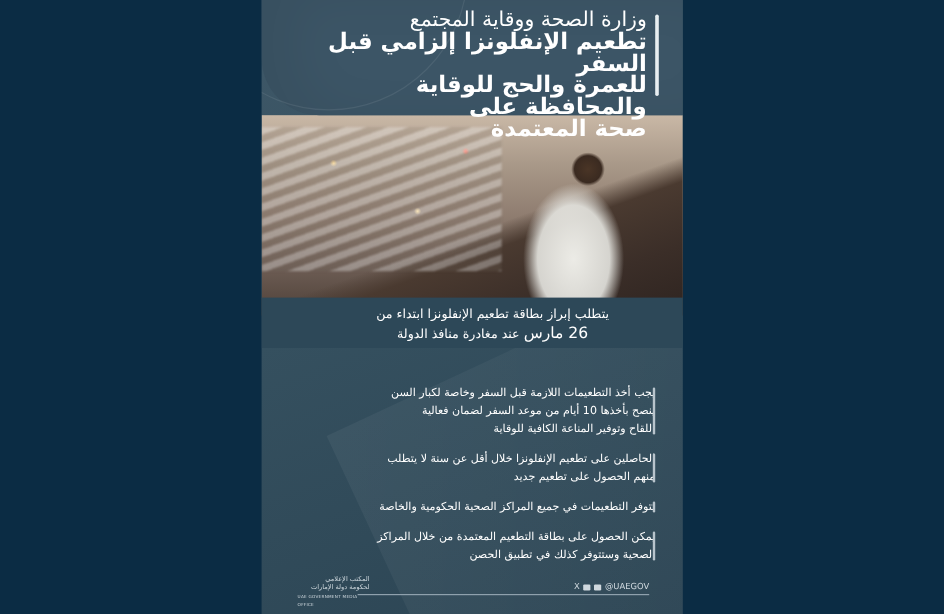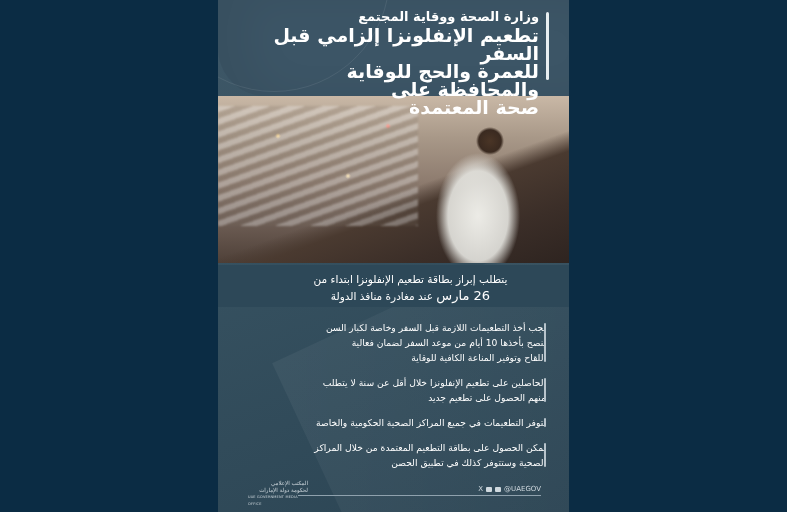--- a/index.html
+++ b/index.html
@@ -42,27 +42,27 @@
       box-shadow: inset 30px 0 40px rgba(0,0,0,0.06);
     }
     .title-box .arc {
       position:absolute; left:-60px; top:-140px; width:230px; height:230px;
       border-radius:50%; border:1px solid rgba(255,255,255,0.08);
     }
     .title-text {
       position:absolute; right:30px; top:8px; width:300px;
       direction:rtl; text-align:right; color:#ffffff;
     }
-    .title-text .org { font-size:13px; line-height:18px; font-weight:bold; }
+    .title-text .org { font-size:17px; line-height:18px; font-weight:normal; }
     .title-text .headline { font-size:19px; line-height:18px; font-weight:bold; }
     .title-bar {
       position:absolute; right:20px; top:12px; width:3px; height:68px; background:#e8eef1; border-radius:2px;
     }
     .banner {
-      position:absolute; left:0; top:265px; width:385px; height:42px;
+      position:absolute; left:0; top:248px; width:385px; height:42px;
       background:#2d4858;
       direction:rtl; text-align:center; color:#ffffff;
     }
     .banner .l1 { font-size:10.5px; line-height:16px; padding-top:6px; }
     .banner .l2 { font-size:10.5px; line-height:18px; }
     .banner .date { font-weight:normal; font-size:13px; }
     .bullets {
       position:absolute; left:28px; top:320px; width:300px;
       direction:rtl; text-align:right; color:#ffffff;
     }

